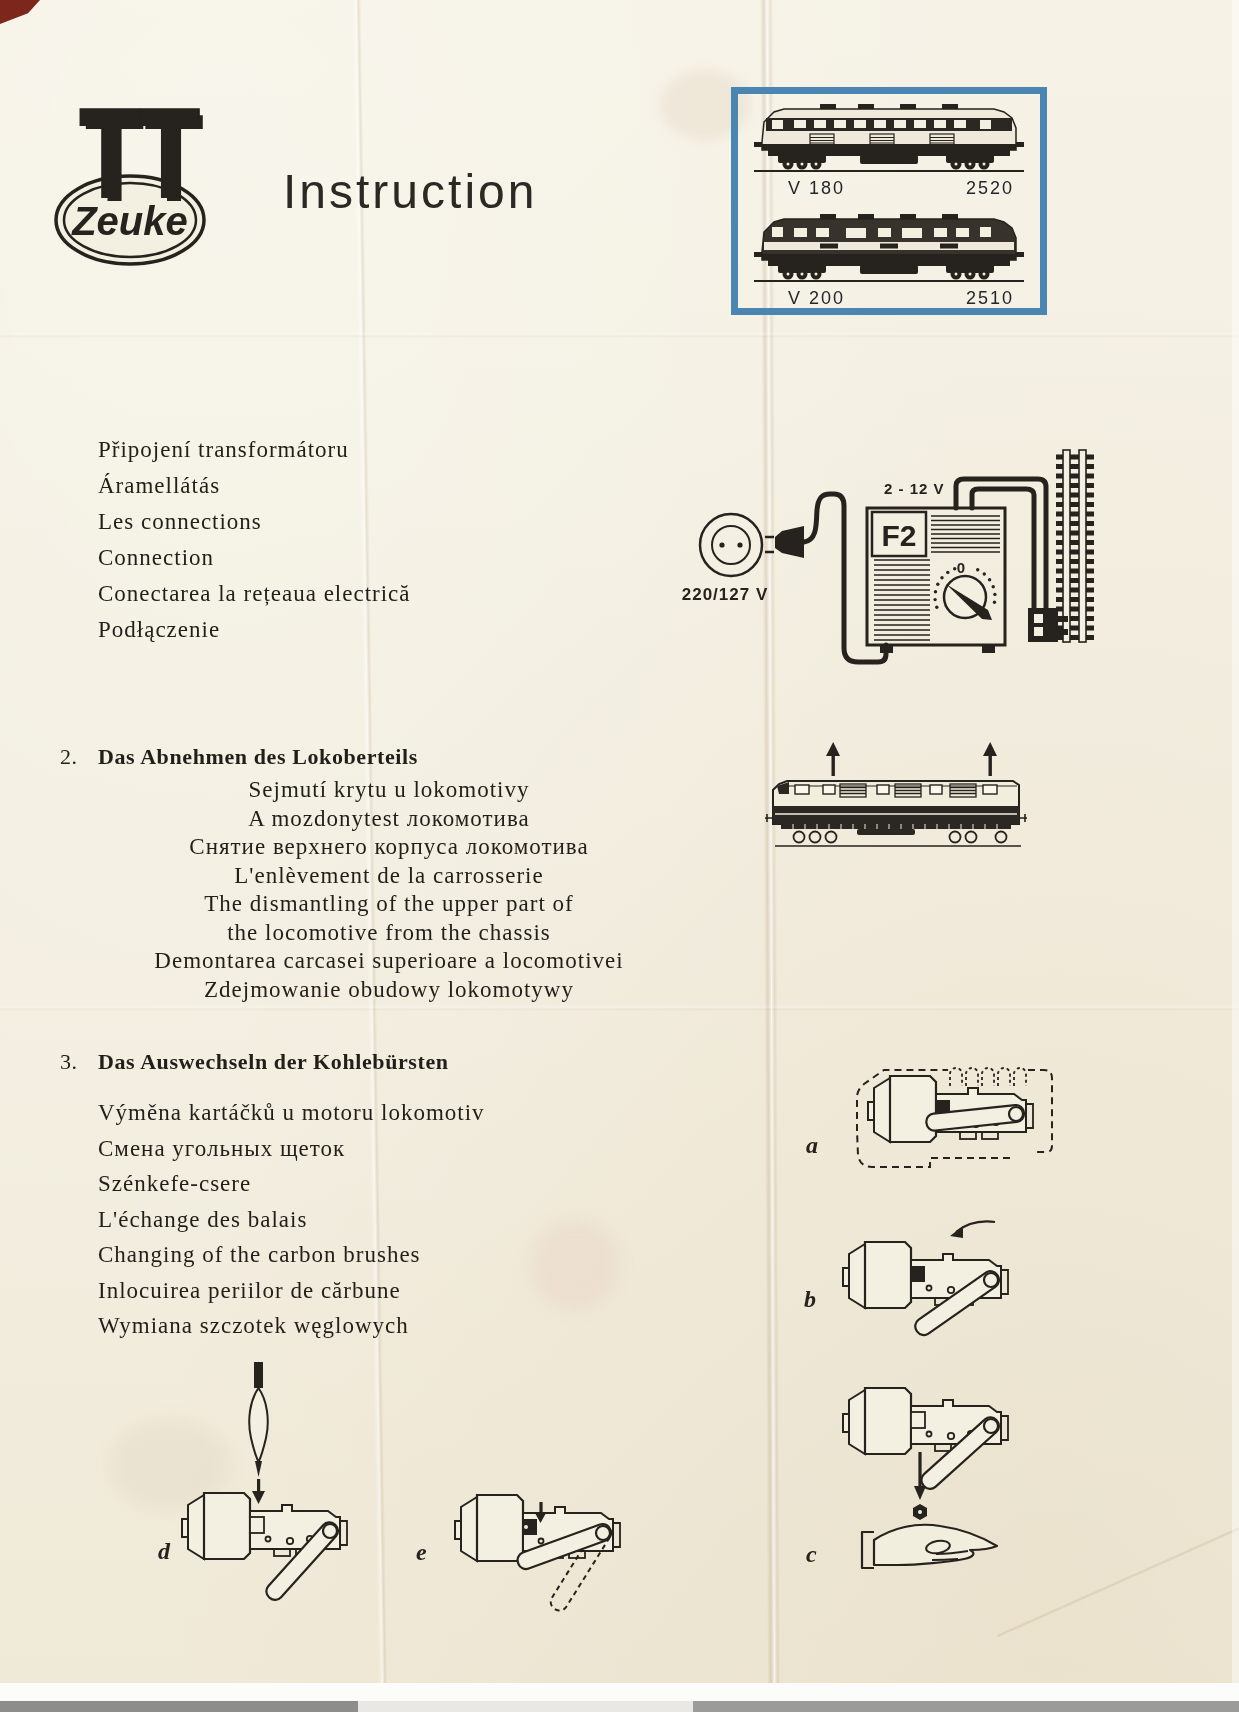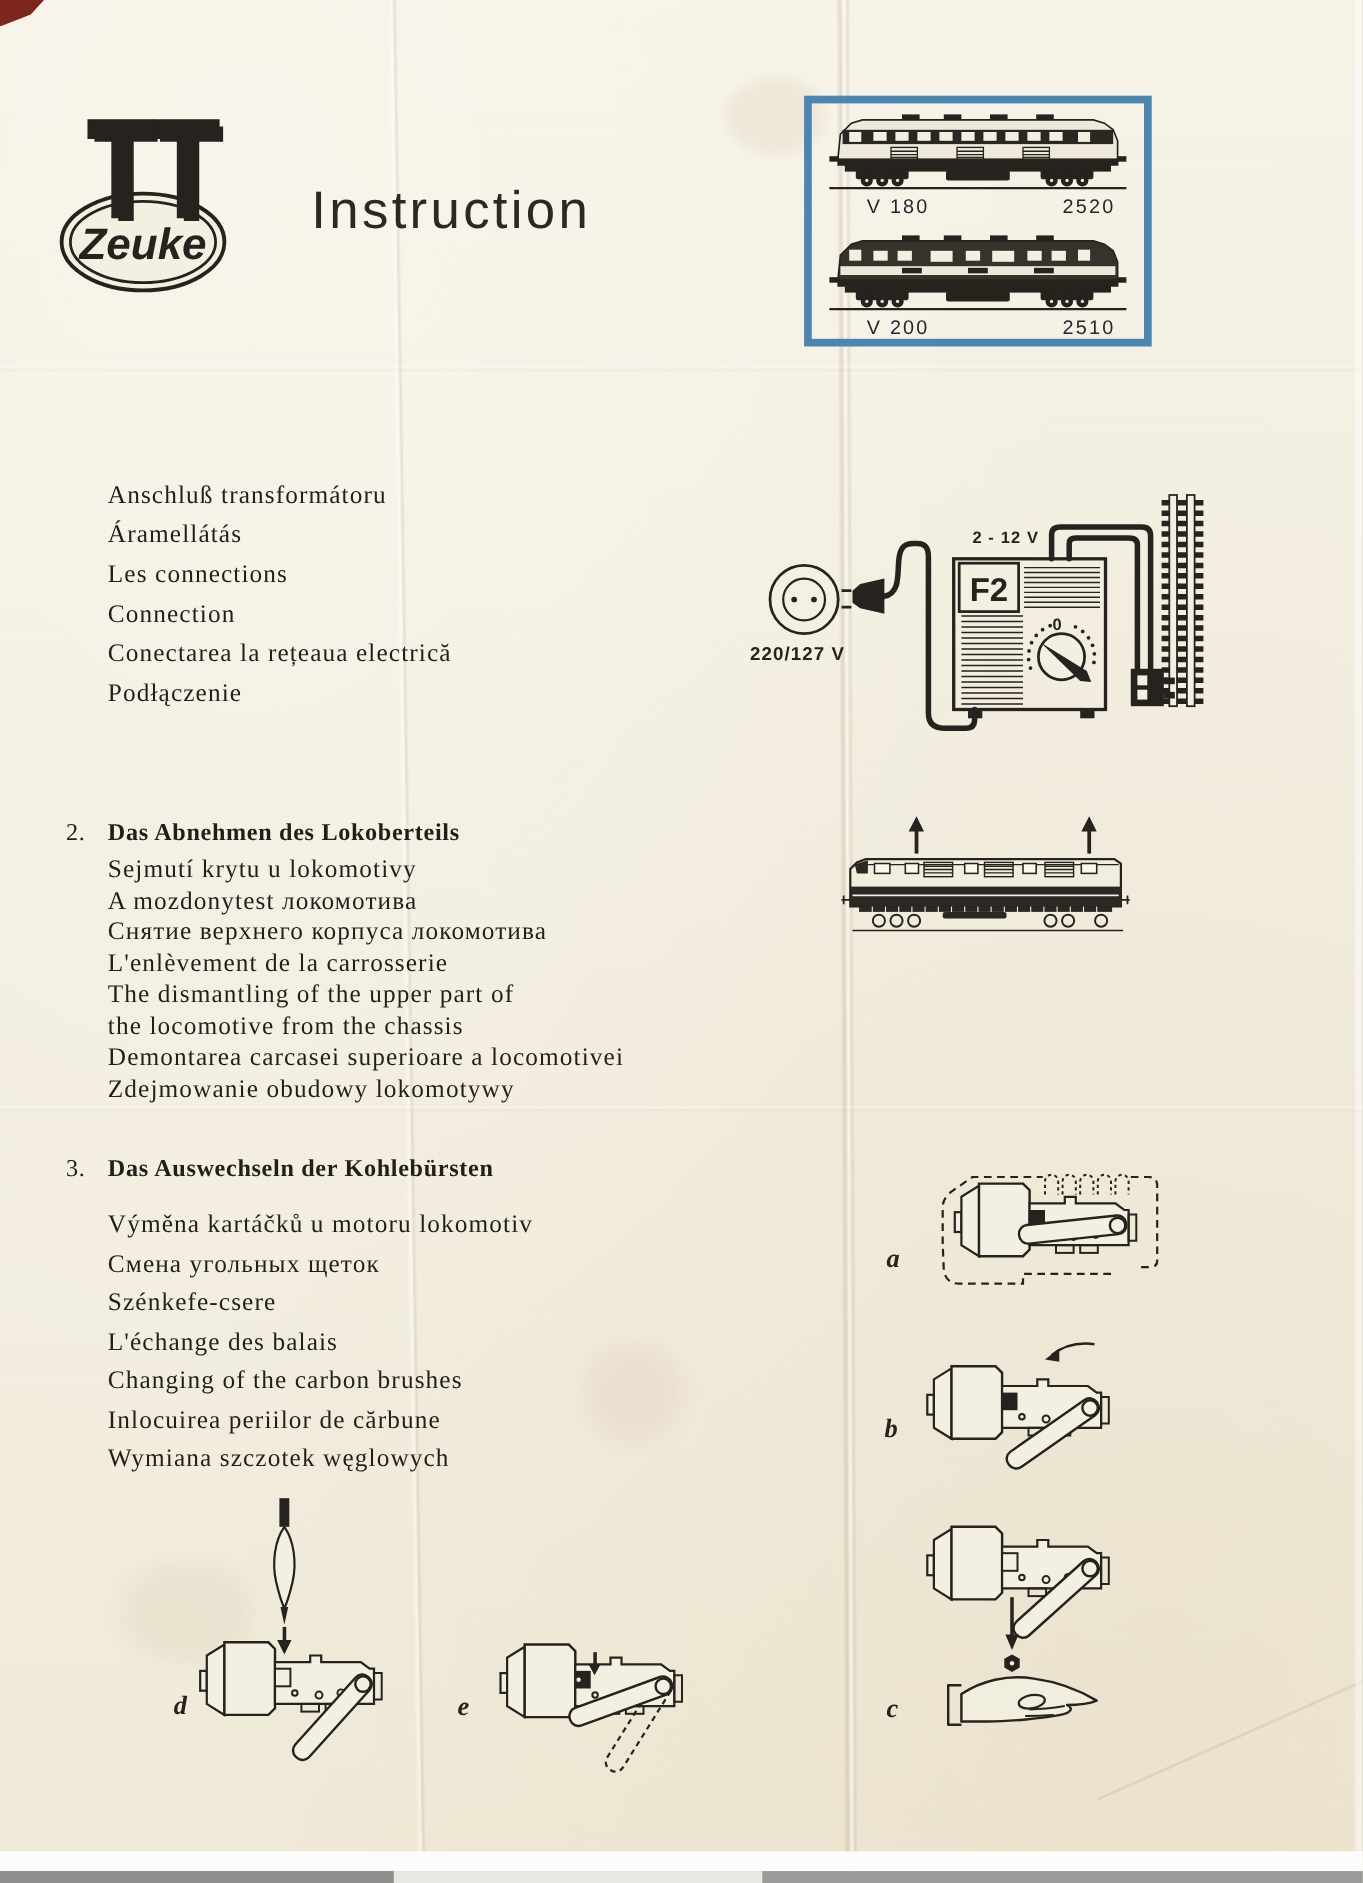--- a/index.html
+++ b/index.html
@@ -40,21 +40,21 @@
     box-sizing:border-box;padding:0 26px 0 50px;
     font-family:"Liberation Sans",sans-serif;font-size:18px;letter-spacing:2px;color:#23262c;}
   .model-row-1{top:84px;} .model-row-2{top:194px;text-align:right;}
 
   .sec{position:absolute;left:60px;width:620px;}
   .sec-head{font-size:22px;line-height:26px;white-space:nowrap;}
   .sec-num{display:inline-block;width:38px;letter-spacing:.5px;}
   .sec-title{font-weight:bold;letter-spacing:.6px;}
   .sec-lines{margin-left:38px;font-size:23px;letter-spacing:1px;white-space:nowrap;}
   .s1{margin-top:8px;} .s1 .ln{line-height:36px;}
-  .s2{margin-top:6px;} .s2 .ln{line-height:28.5px;}
+  .s2{margin-top:6px;} .s2 .ln{line-height:28.5px;text-align:center;}
   .s3{margin-top:20px;} .s3 .ln{line-height:35.5px;}
 
   .figlabel{position:absolute;font-style:italic;font-size:24px;font-weight:600;color:#26221d;}
   svg{position:absolute;overflow:visible;} 
   text{font-family:"Liberation Sans",sans-serif;fill:#26221d;}
 </style>
 </head>
 <body>
 
 <div class="page">
@@ -181,21 +181,21 @@
         <rect x="266" y="40" width="8" height="5" fill="#26221d"></rect>
     </svg>
     <div class="model-row model-row-2">
       <span>V 200</span>
       <span>2510</span>
     </div>
   </div>
 
   <section class="sec" style="top:424px">
     <div class="sec-lines s1">
-      <div class="ln">Anschluß transformátoru</div>
+      <div class="ln">Připojení transformátoru</div>
       <div class="ln">Áramellátás</div>
       <div class="ln">Les connections</div>
       <div class="ln">Connection</div>
       <div class="ln">Conectarea la rețeaua electrică</div>
       <div class="ln">Podłączenie</div>
     </div>
   </section>
 
   <svg style="left:650px;top:435px" width="460" height="235" viewBox="650 435 460 235">
     <g>

